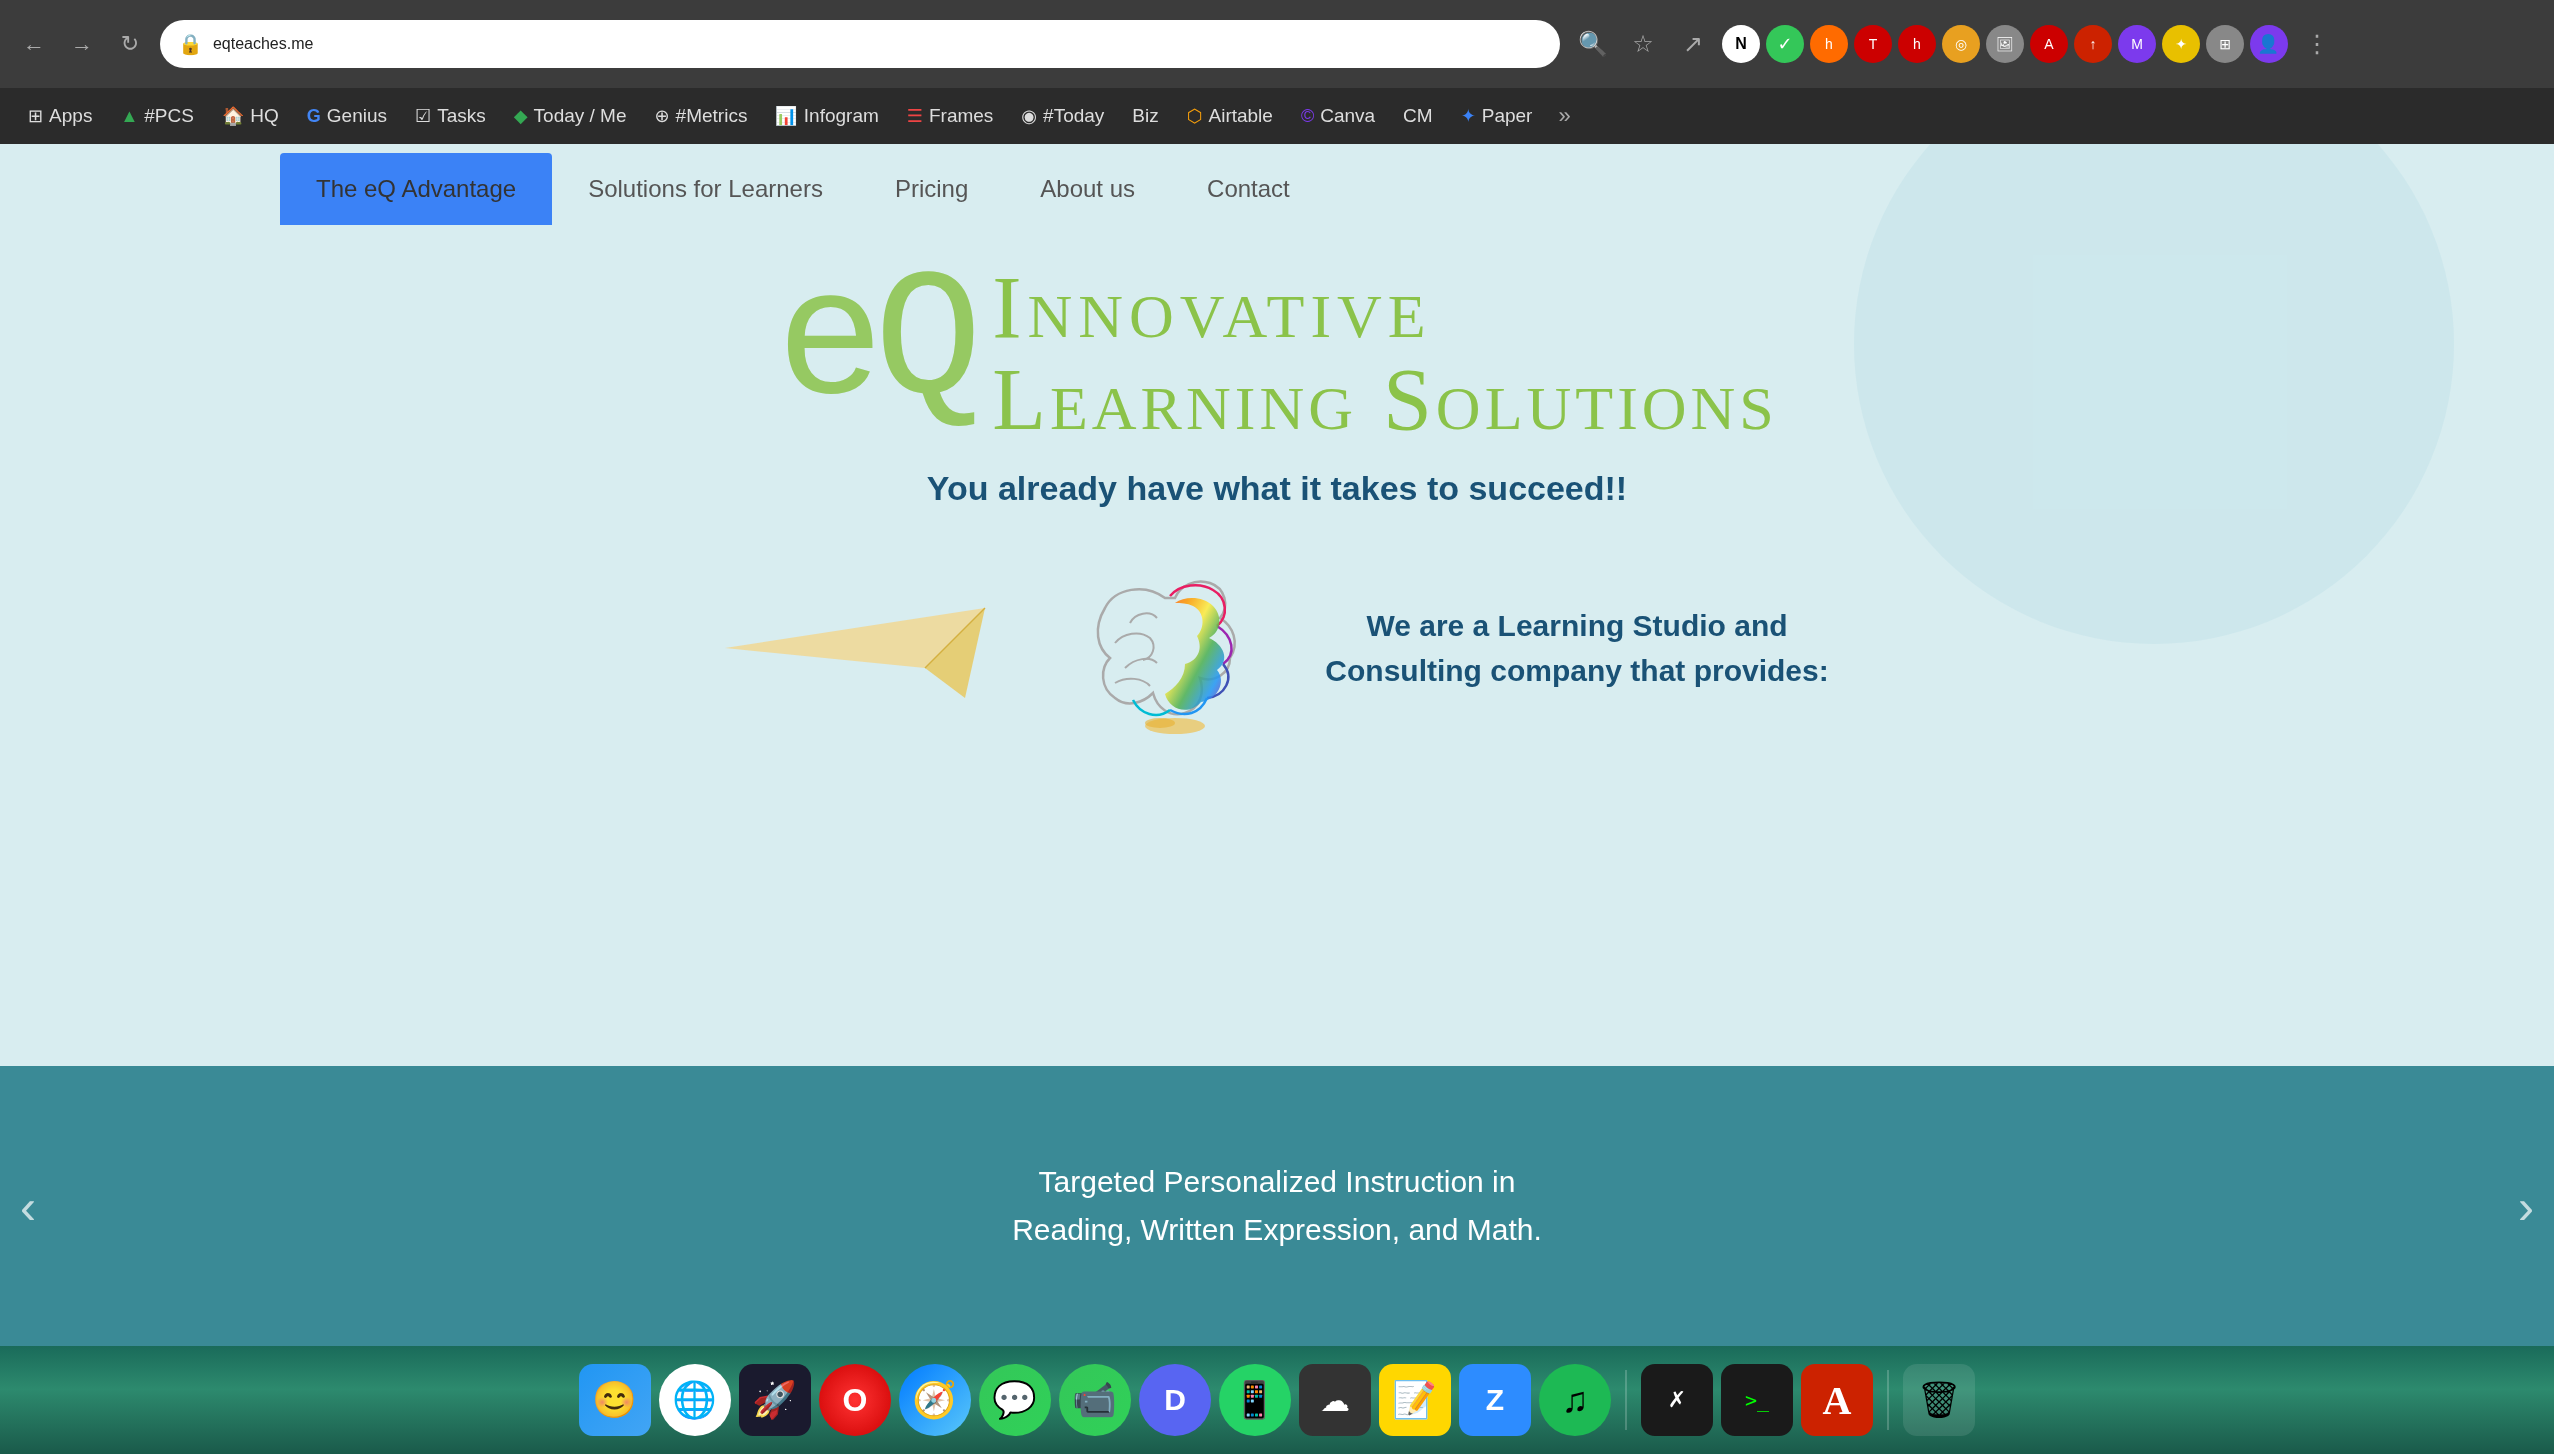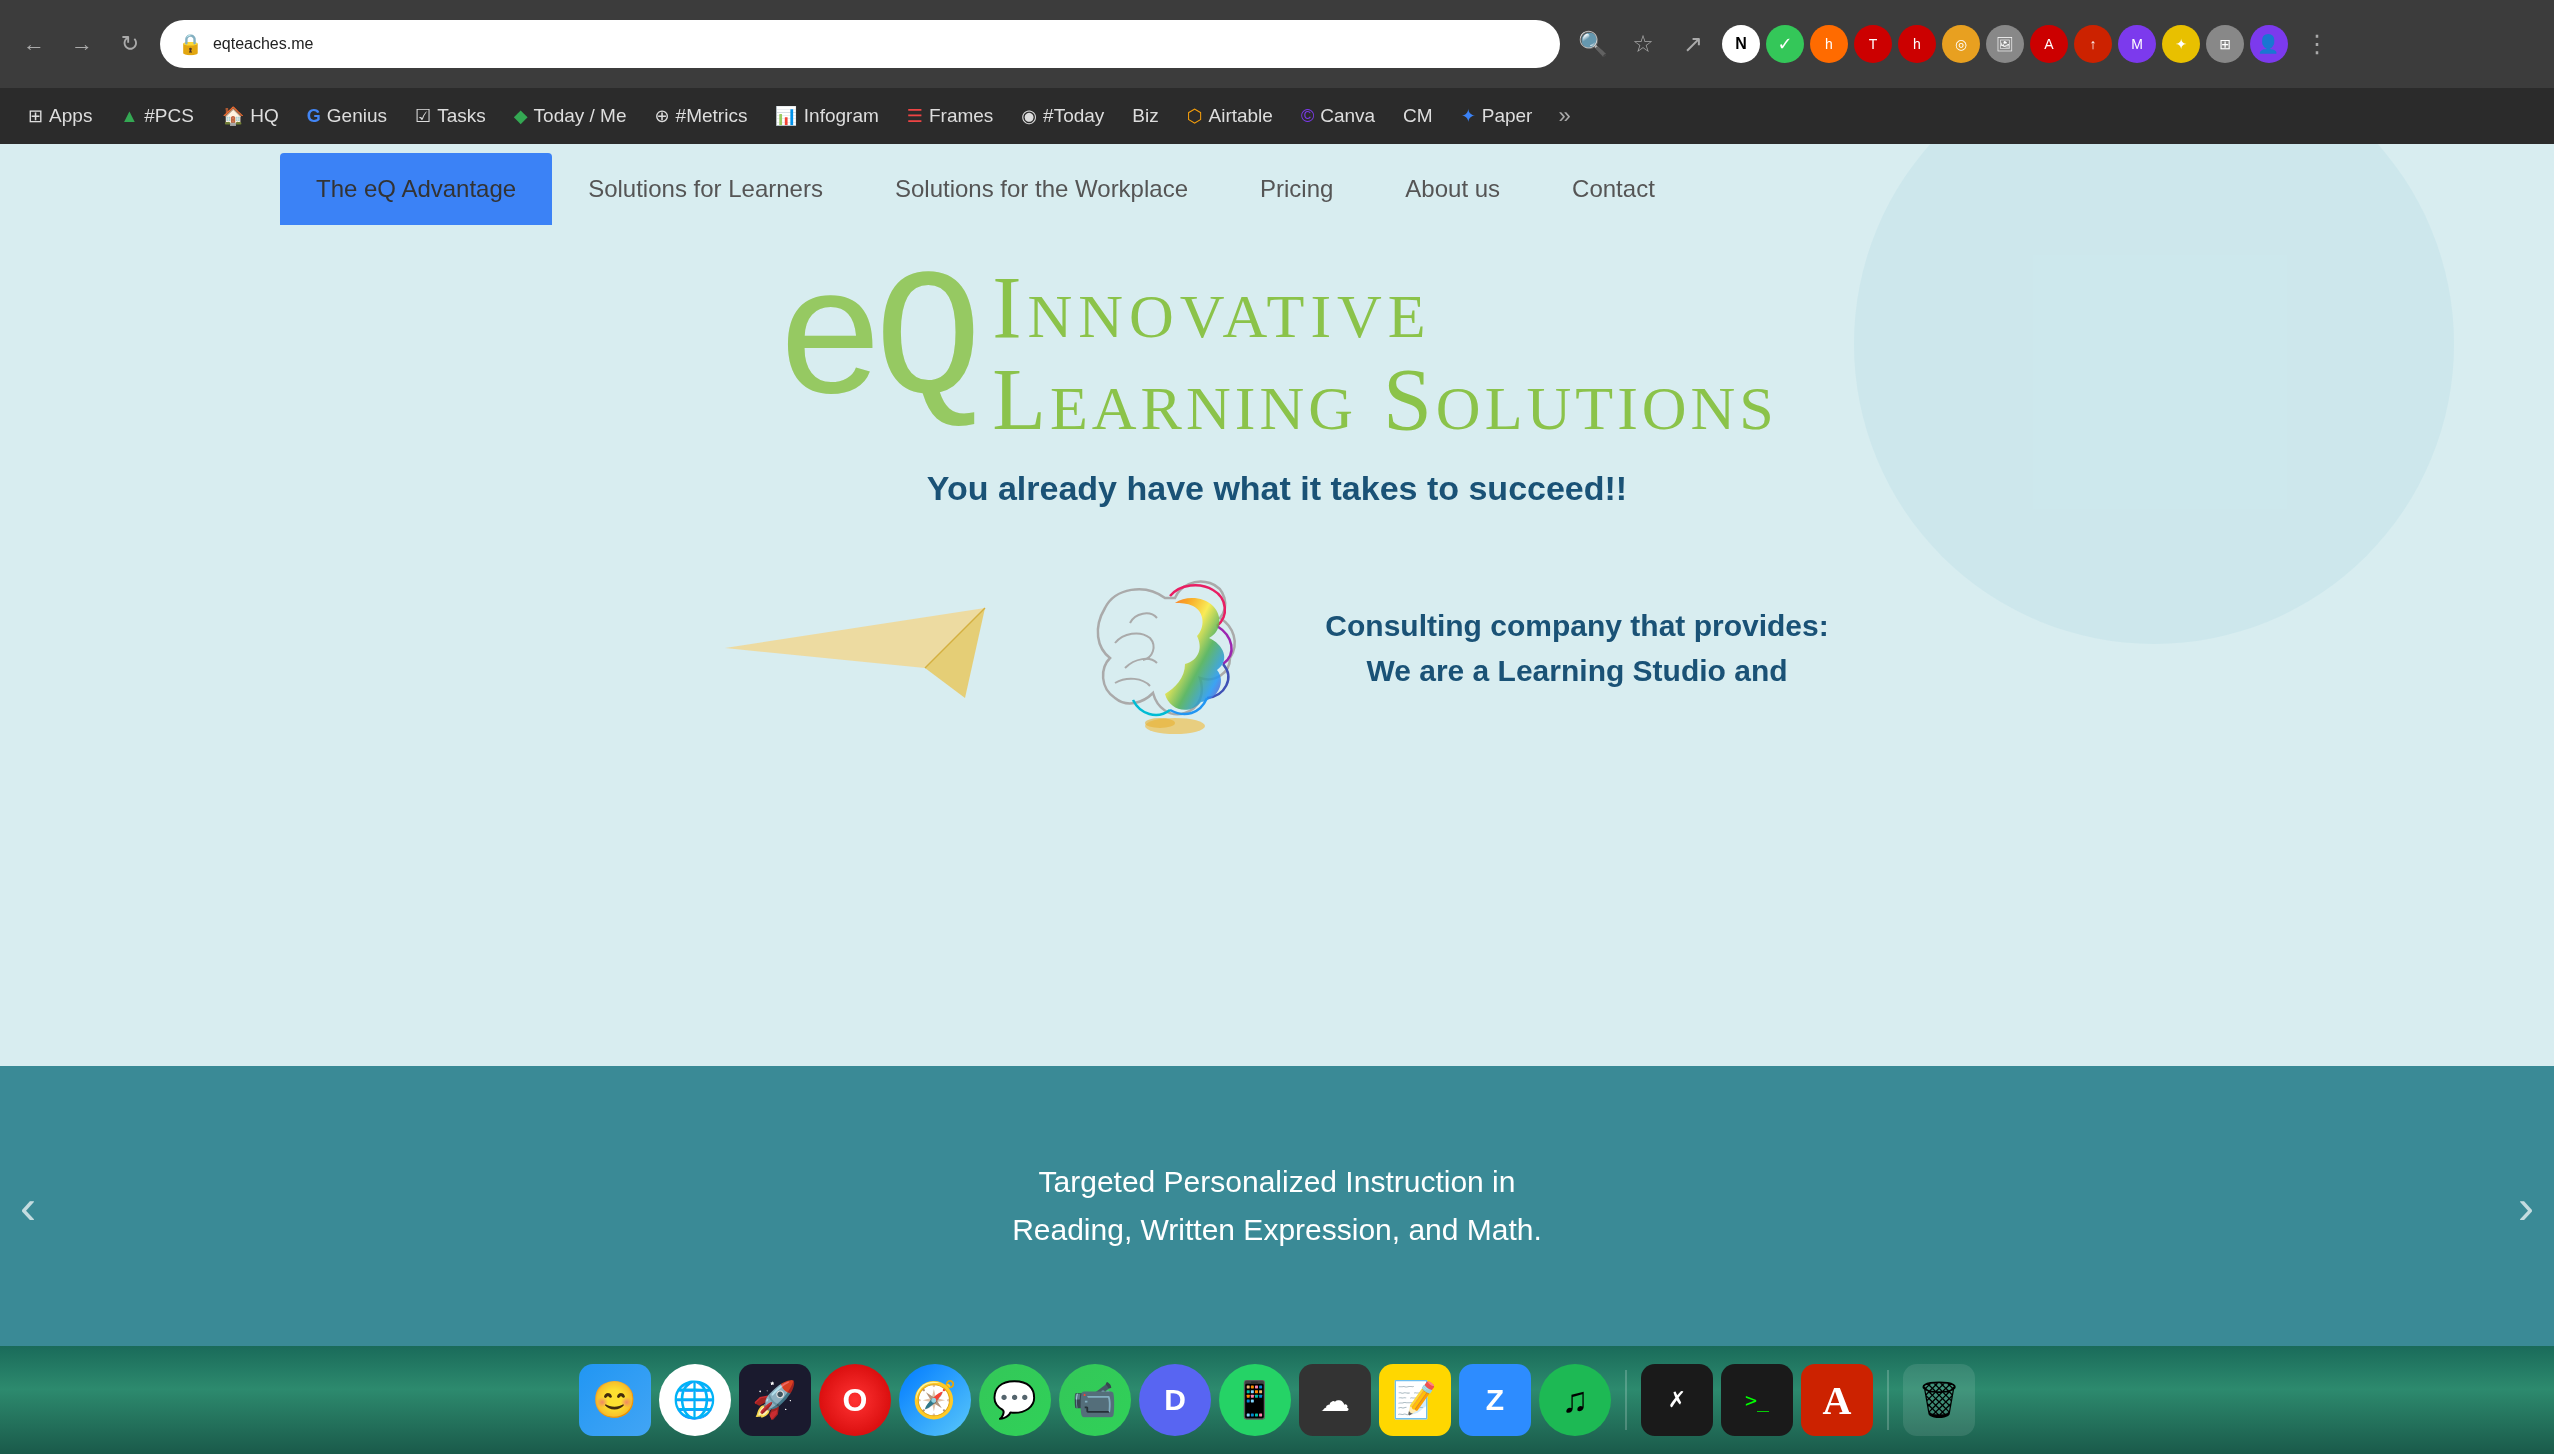--- a/index.html
+++ b/index.html
@@ -392,21 +392,20 @@
   <div class="bookmarks-more">»</div>
 </div>
 
 <div class="website">
 
   <div class="bg-circle"></div>
 
   <nav class="site-nav">
     <a class="nav-item active">The eQ Advantage</a>
     <a class="nav-item">Solutions for Learners</a>
-    <a class="nav-item">Solutions for the Workplace</a>
     <a class="nav-item">Pricing</a>
     <a class="nav-item">About us</a>
     <a class="nav-item">Contact</a>
   </nav>
 
   <div class="hero">
     <div class="eq-headline">
 
       <div class="eq-letters">eQ</div>
 
@@ -463,22 +462,22 @@
               </linearGradient>
             </defs>
           </g>
 
           <ellipse cx="100" cy="168" rx="30" ry="8" fill="#f0c050" opacity="0.7"></ellipse>
           <ellipse cx="85" cy="165" rx="15" ry="5" fill="#e8b030" opacity="0.6"></ellipse>
         </svg>
       </div>
 
       <div class="description-text">
+        <div>We are a Learning Studio and</div>
         <div>Consulting company that provides:</div>
-        <div>We are a Learning Studio and</div>
       </div>
     </div>
   </div>
 
   <div class="teal-section">
 
     <div class="carousel-arrow left">‹</div>
     <div class="carousel-arrow right">›</div>
 
     <div class="teal-text">

